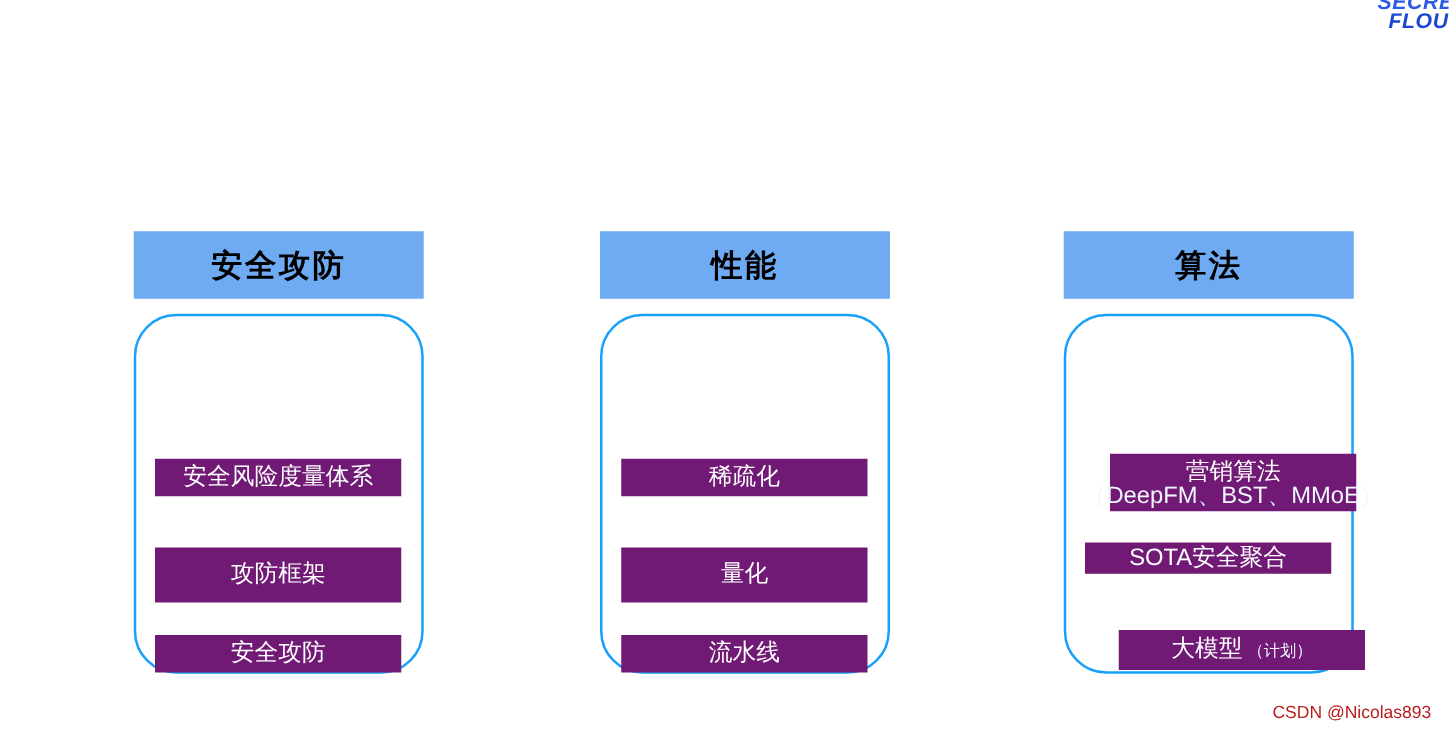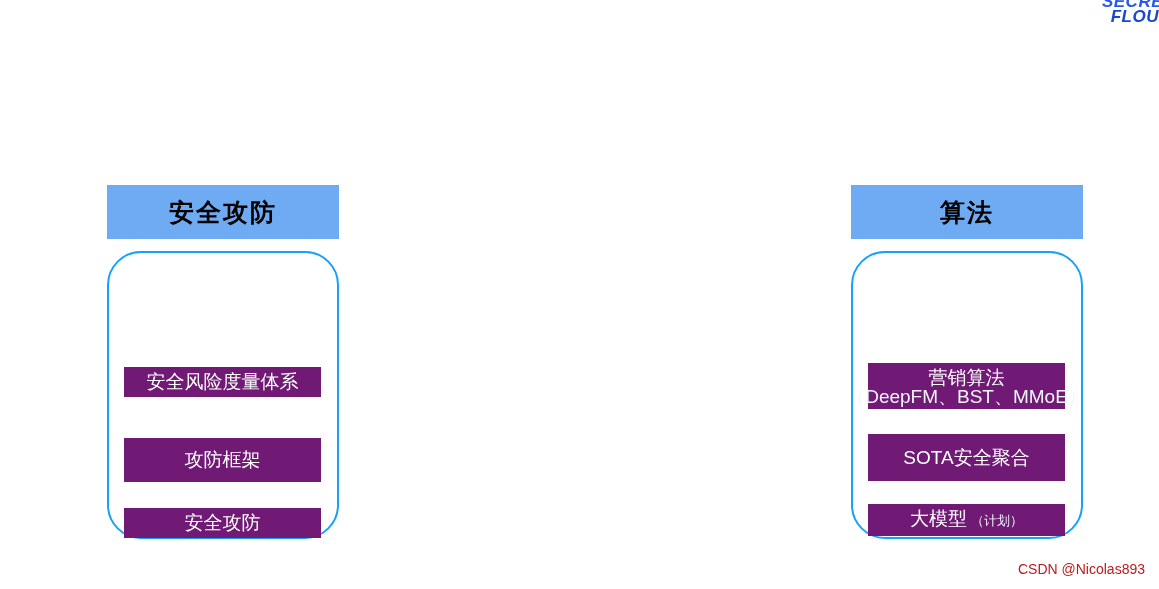--- a/index.html
+++ b/index.html
@@ -126,23 +126,23 @@
     color: #eef4fc;
     padding-left: 4px;
   }
 
   
   .row-a { top: 182px; height: 30px; }
   .row-b { top: 253px; height: 44px; }
   .row-c { top: 323px; height: 30px; }
 
   
-  .row-a-tall { top: 178px; height: 46px; }
-  .row-b-3 { top: 249px; height: 47px; }
-  .row-c-3 { top: 319px; height: 32px; }
+  .row-a-tall { top: 178px; height: 46px; margin-left: 20px; }
+  .row-b-3 { top: 249px; height: 25px; }
+  .row-c-3 { top: 319px; height: 32px; margin-left: 27px; }
 
   
   .watermark {
     position: absolute;
     right: 14px;
     bottom: 12px;
     font-size: 14px;
     color: #b91c1c;
     white-space: nowrap;
   }
@@ -167,20 +167,35 @@
       </div>
       <div class="item row-b">
         <span class="item-main">攻防框架</span>
       </div>
       <div class="item row-c">
         <span class="item-main">安全攻防</span>
       </div>
     </div>
   </div>
 
+  <div class="col col-2">
+    <div class="col-header">性能</div>
+    <div class="col-body"></div>
+    <div class="items">
+      <div class="item row-a">
+        <span class="item-main">稀疏化</span>
+      </div>
+      <div class="item row-b">
+        <span class="item-main">量化</span>
+      </div>
+      <div class="item row-c">
+        <span class="item-main">流水线</span>
+      </div>
+    </div>
+  </div>
 
   <div class="col col-3">
     <div class="col-header">算法</div>
     <div class="col-body"></div>
     <div class="items">
       <div class="item row-a-tall">
         <span class="item-main">营销算法</span>
         <span class="item-sub">（DeepFM、BST、MMoE）</span>
       </div>
       <div class="item row-b-3">

